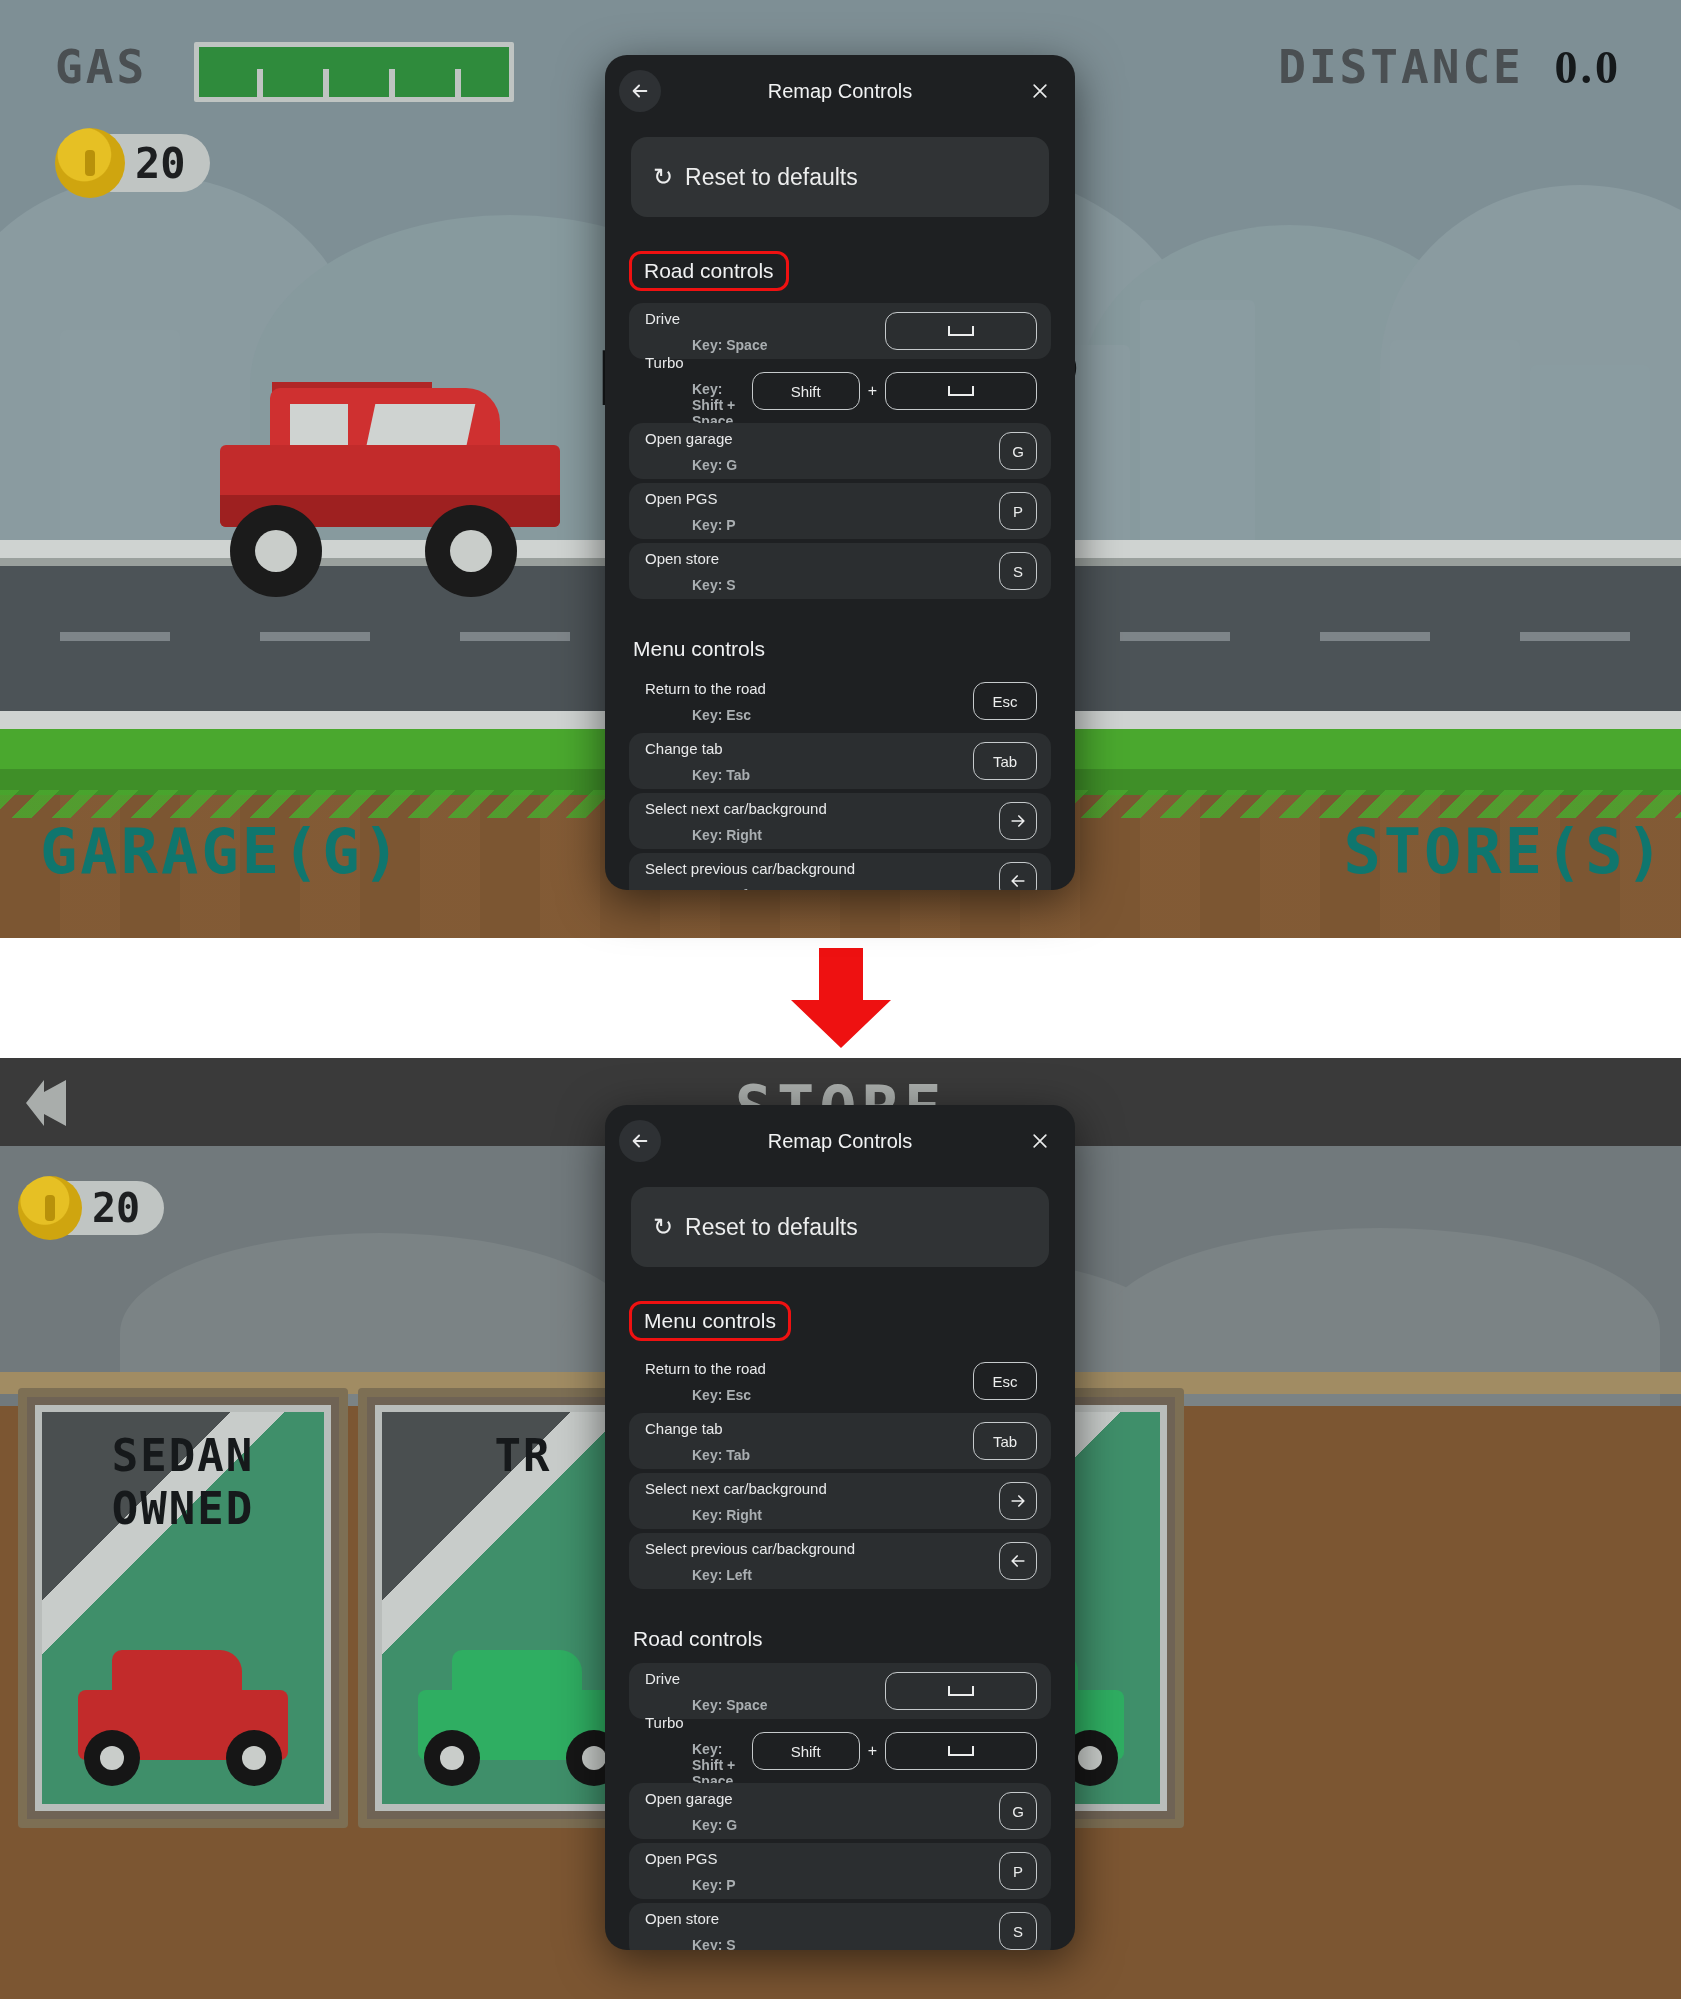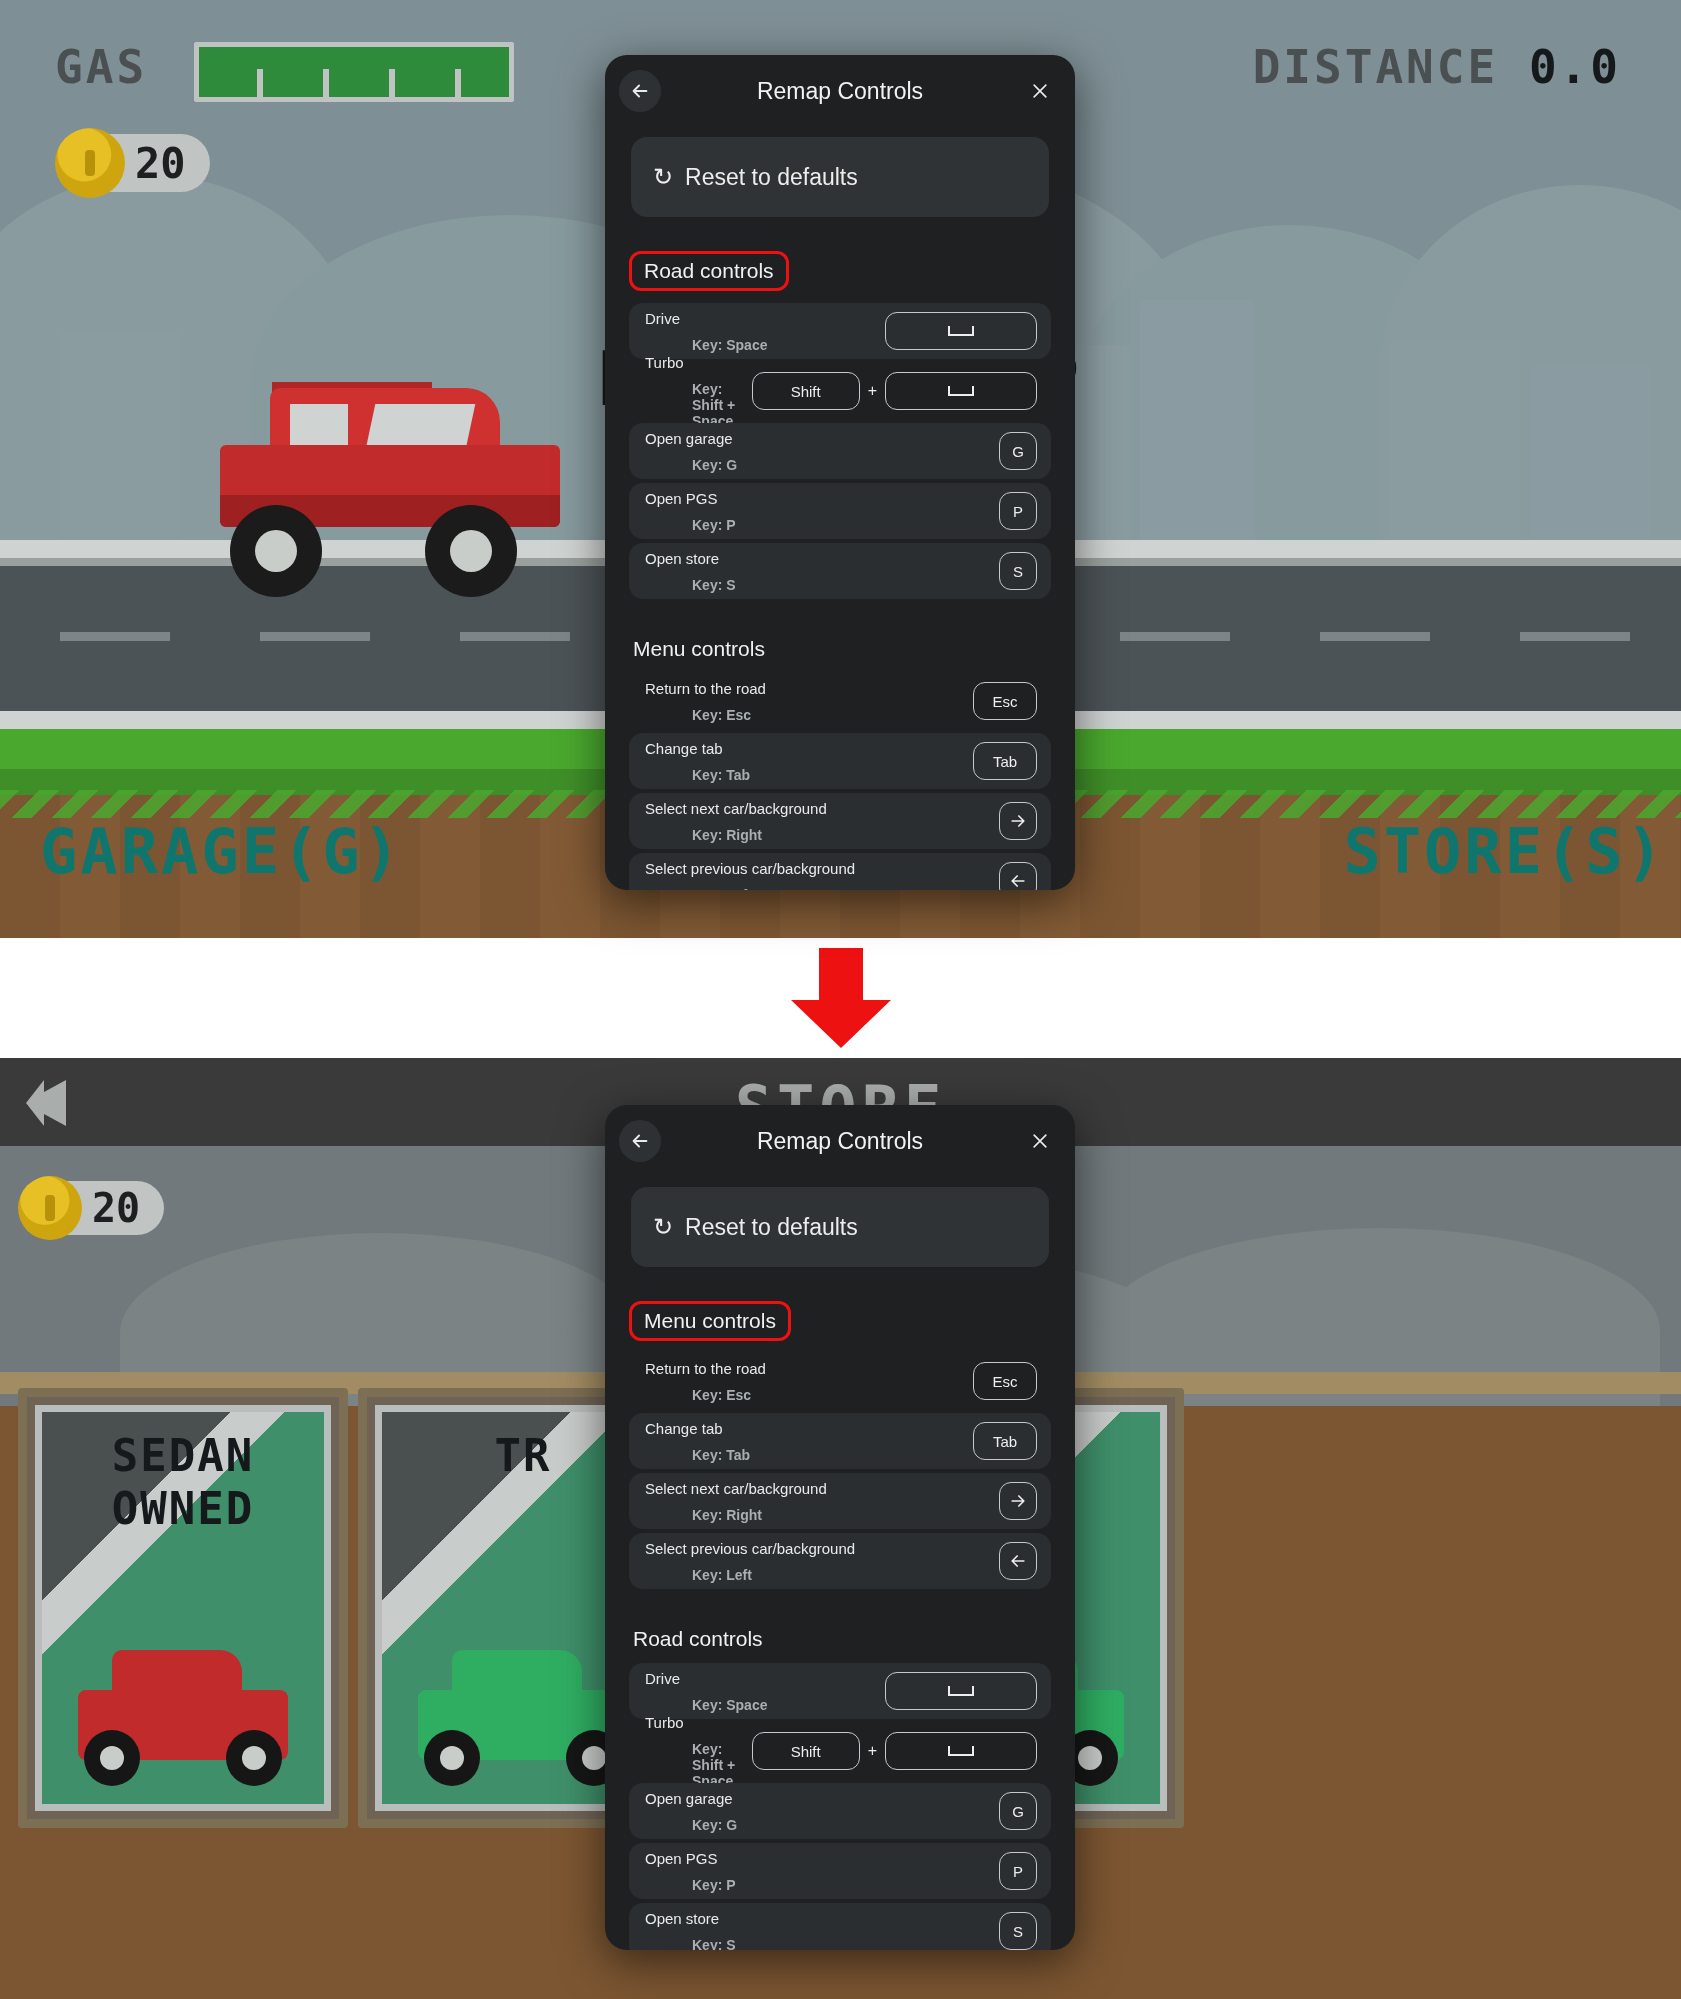--- a/index.html
+++ b/index.html
@@ -114,21 +114,21 @@
     margin-left: -34px; height: 58px; padding: 0 24px 0 44px;
     background: #c0c5c3; border-radius: 0 30px 30px 0;
     display: flex; align-items: center;
     font-family: "DejaVu Sans Mono", monospace; font-size: 42px; font-weight: 700; color: #1d1f20;
   }
   .hud-distance {
     position: absolute; right: 60px; top: 40px;
     font-family: "DejaVu Sans Mono", monospace; font-size: 46px; font-weight: 700;
     color: #4a4f52; letter-spacing: 3px; white-space: nowrap;
   }
-  .hud-distance b { color: #15191b; }
+  .hud-distance b { color: #15191b; font-family: Liberation Serif, serif; }
 
   .tap-text {
     position: absolute; left: 0; top: 240px; width: 1681px; text-align: center;
     font-family: "DejaVu Sans Mono", monospace; font-size: 74px; font-weight: 700;
     color: #16191b; letter-spacing: 4px; line-height: 1.25;
   }
   .corner-label {
     position: absolute; top: 815px;
     font-family: "DejaVu Sans Mono", monospace; font-size: 62px; font-weight: 700;
     color: #0f766e; letter-spacing: 3px;
@@ -221,21 +221,21 @@
     box-shadow: 0 12px 46px rgba(0,0,0,.55); overflow: hidden;
   }
   .modal-top { left: 605px; top: 55px; width: 470px; height: 835px; }
   .modal-bot { left: 605px; top: 1105px; width: 470px; height: 845px; }
 
   .modal-header {
     position: relative; height: 72px; display: flex; align-items: center;
     justify-content: center;
   }
   .modal-title {
-    font-size: 23px; color: #f1f2f3; font-weight: 400;
+    font-size: 20px; color: #f1f2f3; font-weight: 400;
   }
   .hdr-btn {
     position: absolute; width: 42px; height: 42px; border-radius: 50%;
     background: #2e3134; display: flex; align-items: center; justify-content: center;
     color: #e9eaeb; cursor: pointer;
   }
   .hdr-back { left: 14px; top: 15px; }
   .hdr-close { right: 14px; top: 15px; font-size: 26px; line-height: 1; background: transparent; }
 
   .reset-btn {

